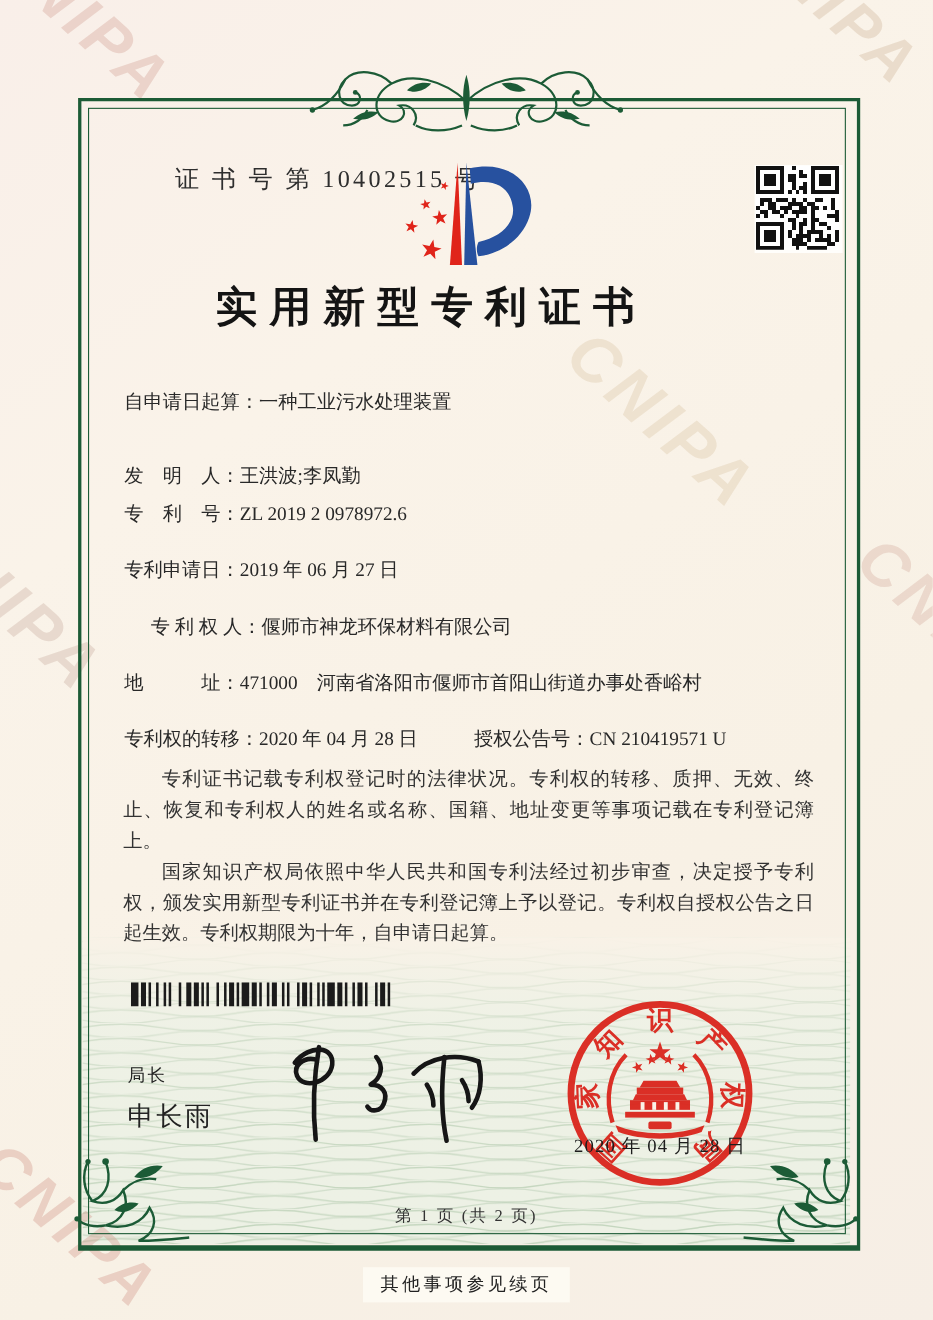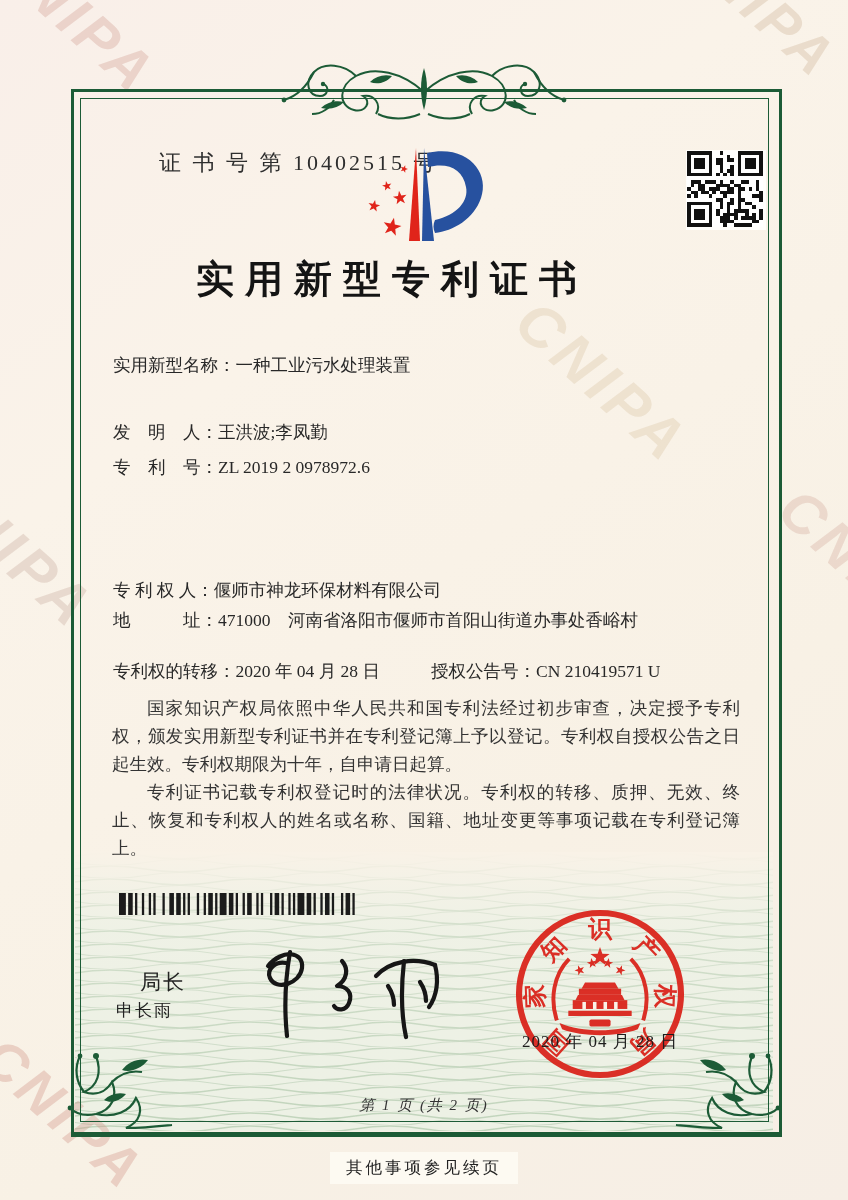--- a/index.html
+++ b/index.html
@@ -36,35 +36,35 @@
   .corner{position:absolute;top:1052px;width:112px;height:86px;z-index:3;}
   .corner-left{left:62px;}
   .corner-right{left:674px;transform:scaleX(-1);}
   .cert-no{position:absolute;left:112px;top:148px;z-index:3;font-size:22px;letter-spacing:3px;color:#2e2e2e;margin-left:47px;}
   .logo{position:absolute;left:354px;top:140px;width:146px;height:112px;z-index:3;}
   .qr{position:absolute;left:686px;top:150px;width:78px;height:78px;z-index:3;background:#fffefb;padding:1px;}
   .title{position:absolute;left:0;top:254px;width:784px;z-index:3;text-align:center;
     font-size:38px;font-weight:bold;letter-spacing:11px;color:#141414;}
   .frow{position:absolute;left:113px;z-index:3;font-size:17.5px;line-height:24px;white-space:nowrap;color:#282828;}
   .r0{top:353px;} .r1{top:404px;margin-top:16px;} .r2{top:455px;text-align:right;} .r3{top:506px;}
-  .r4{top:578px;} .r5{top:608px;text-align:center;} .r6{top:659px;}
+  .r4{top:557px;margin-left:24px;} .r5{top:608px;text-align:center;} .r6{top:659px;}
   .pair2{position:absolute;left:318px;top:0;white-space:nowrap;}
   .paras{position:absolute;left:112px;top:694px;width:628px;z-index:3;font-size:17.5px;line-height:28px;color:#333;text-align:justify;}
   .paras p{margin:0;text-indent:2em;}
   .barcode{position:absolute;left:119px;top:893px;width:238px;height:22px;z-index:3;}
-  .official-title{position:absolute;left:116px;top:968px;z-index:4;font-size:21px;letter-spacing:2px;
-    font-family:"Liberation Sans","DejaVu Sans",sans-serif;color:#222;margin-left:24px;}
-  .official-name{position:absolute;left:116px;top:999px;z-index:4;font-size:17px;letter-spacing:2px;
+  .official-title{position:absolute;left:116px;top:968px;z-index:4;font-size:16px;letter-spacing:2px;
+    font-family:"Liberation Sans","DejaVu Sans",sans-serif;color:#222;}
+  .official-name{position:absolute;left:116px;top:999px;z-index:4;font-size:24px;letter-spacing:2px;
     font-family:Liberation Sans, sans-serif;color:#222;}
   .signature{position:absolute;left:238px;top:936px;width:215px;height:112px;z-index:4;}
   .seal{position:absolute;left:512px;top:906px;width:176px;height:176px;z-index:4;opacity:0.95;}
   .seal-date{position:absolute;left:512px;top:1030px;width:176px;z-index:5;text-align:center;
     font-size:17px;letter-spacing:1px;color:#1d1d1d;white-space:nowrap;}
   .page-info{position:absolute;left:0;top:1096px;width:848px;z-index:3;text-align:center;
-    font-size:15px;letter-spacing:2px;color:#333;font-style:italic;}
+    font-size:15px;letter-spacing:2px;color:#333;}
   .footer-note{position:absolute;left:50%;transform:translateX(-50%);top:1140px;z-index:3;
     background:#fdfaf2;padding:5px 16px;font-size:16.5px;letter-spacing:3px;color:#222;white-space:nowrap;margin-top:12px;}
   .seal-char{font-weight:bold;}
 </style>
 </head>
 <body>
 
 <div class="page">
 
   <div class="wm wm1">CNIPA</div>
@@ -395,33 +395,34 @@
         <rect x="2" y="20" width="1" height="1" fill="#111"></rect>
         <rect x="3" y="20" width="1" height="1" fill="#111"></rect>
         <rect x="4" y="20" width="1" height="1" fill="#111"></rect>
         <rect x="5" y="20" width="1" height="1" fill="#111"></rect>
         <rect x="6" y="20" width="1" height="1" fill="#111"></rect>
       </svg>
   </div>
 
   <div class="title">实用新型专利证书</div>
 
-  <div class="frow r0"><span>实用新型名称：</span><span>一种工业污水处理装置</span></div>
+  <div class="frow r0"><span>自申请日起算：</span><span>一种工业污水处理装置</span></div>
   <div class="frow r1"><span>发　明　人：</span><span>王洪波;李凤勤</span></div>
   <div class="frow r2"><span>专　利　号：</span><span>ZL 2019 2 0978972.6</span></div>
+  <div class="frow r3"><span>专利申请日：</span><span>2019 年 06 月 27 日</span></div>
   <div class="frow r4"><span>专 利 权 人：</span><span>偃师市神龙环保材料有限公司</span></div>
   <div class="frow r5"><span>地　　　址：</span><span>471000　河南省洛阳市偃师市首阳山街道办事处香峪村</span></div>
   <div class="frow r6">
     <span>专利权的转移：</span><span>2020 年 04 月 28 日</span>
     <span class="pair2"><span>授权公告号：</span><span>CN 210419571 U</span></span>
   </div>
 
   <div class="paras">
+    <p>专利证书记载专利权登记时的法律状况。专利权的转移、质押、无效、终止、恢复和专利权人的姓名或名称、国籍、地址变更等事项记载在专利登记簿上。</p>
     <p>国家知识产权局依照中华人民共和国专利法经过初步审查，决定授予专利权，颁发实用新型专利证书并在专利登记簿上予以登记。专利权自授权公告之日起生效。专利权期限为十年，自申请日起算。</p>
-    <p>专利证书记载专利权登记时的法律状况。专利权的转移、质押、无效、终止、恢复和专利权人的姓名或名称、国籍、地址变更等事项记载在专利登记簿上。</p>
   </div>
 
   <div class="barcode">
     <svg id="bar-svg" width="238" height="22" xmlns="http://www.w3.org/2000/svg">
         <rect x="0.00" y="0" width="6.87" height="22" fill="#1b1b1b"></rect>
         <rect x="9.15" y="0" width="4.58" height="22" fill="#1b1b1b"></rect>
         <rect x="16.02" y="0" width="2.29" height="22" fill="#1b1b1b"></rect>
         <rect x="22.88" y="0" width="2.29" height="22" fill="#1b1b1b"></rect>
         <rect x="29.75" y="0" width="2.29" height="22" fill="#1b1b1b"></rect>
         <rect x="34.33" y="0" width="2.29" height="22" fill="#1b1b1b"></rect>

